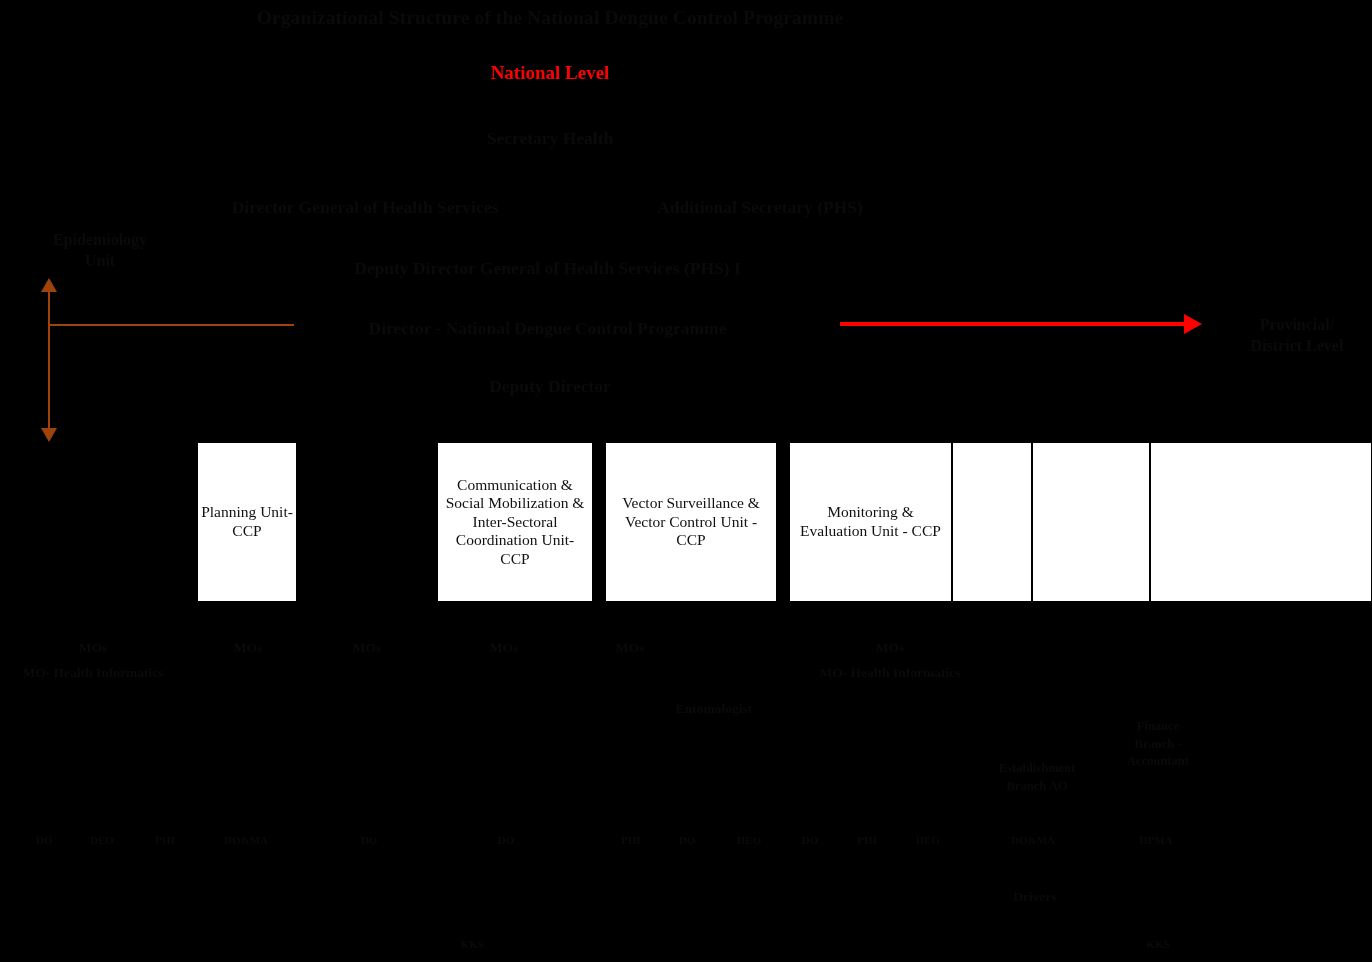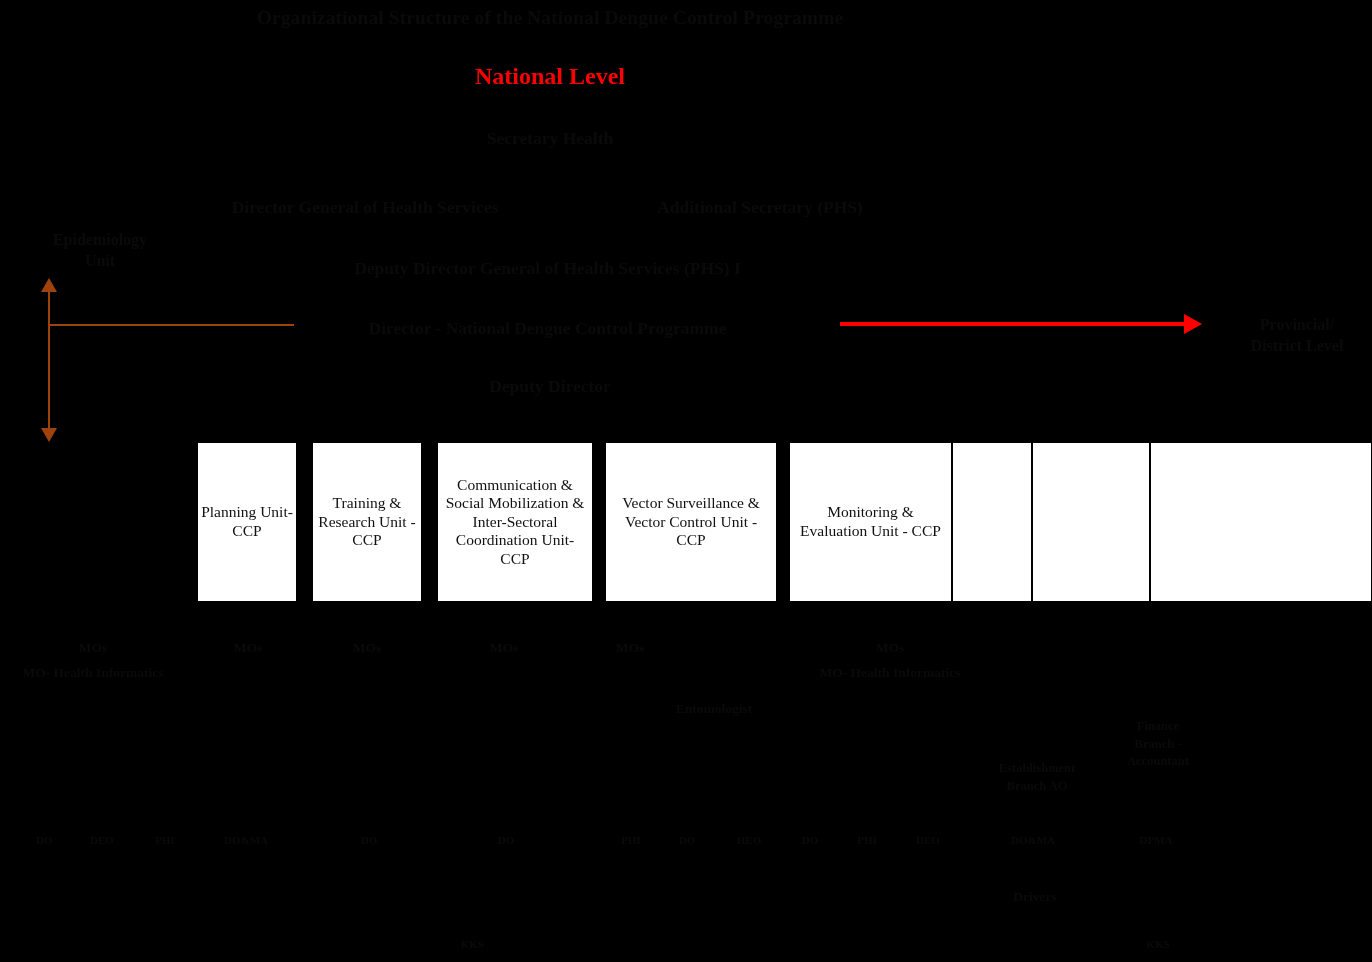--- a/index.html
+++ b/index.html
@@ -33,21 +33,21 @@
     font-family: "Liberation Serif", "DejaVu Serif", serif;
   }
 
   .title {
     font-size: 19.5px;
     font-weight: 700;
     letter-spacing: 0.1px;
   }
 
   .national-level {
-    font-size: 24px;
+    font-size: 19px;
     font-weight: 700;
     color: #FF0000;
   }
 
   .tier {
     font-size: 17.5px;
     font-weight: 700;
   }
 
   .side-label {
@@ -165,25 +165,20 @@
 
   <div class="tx side-label" style="left:1222px; top:315px; width:150px;">Provincial/
 District Level</div>
 
 
   <div class="unit-box" style="left:197px; top:442px; width:100px; height:160px;">
     <span>Planning
 Unit- CCP</span>
   </div>
 
-  <div class="unit-box" style="left:312px; top:442px; width:110px; height:160px;">
-    <span>Training &amp;
-Research
-Unit - CCP</span>
-  </div>
 
   <div class="unit-box" style="left:437px; top:442px; width:156px; height:160px;">
     <span>Communication &amp;
 Social
 Mobilization &amp;
 Inter-Sectoral
 Coordination Unit-
 CCP</span>
   </div>
 

